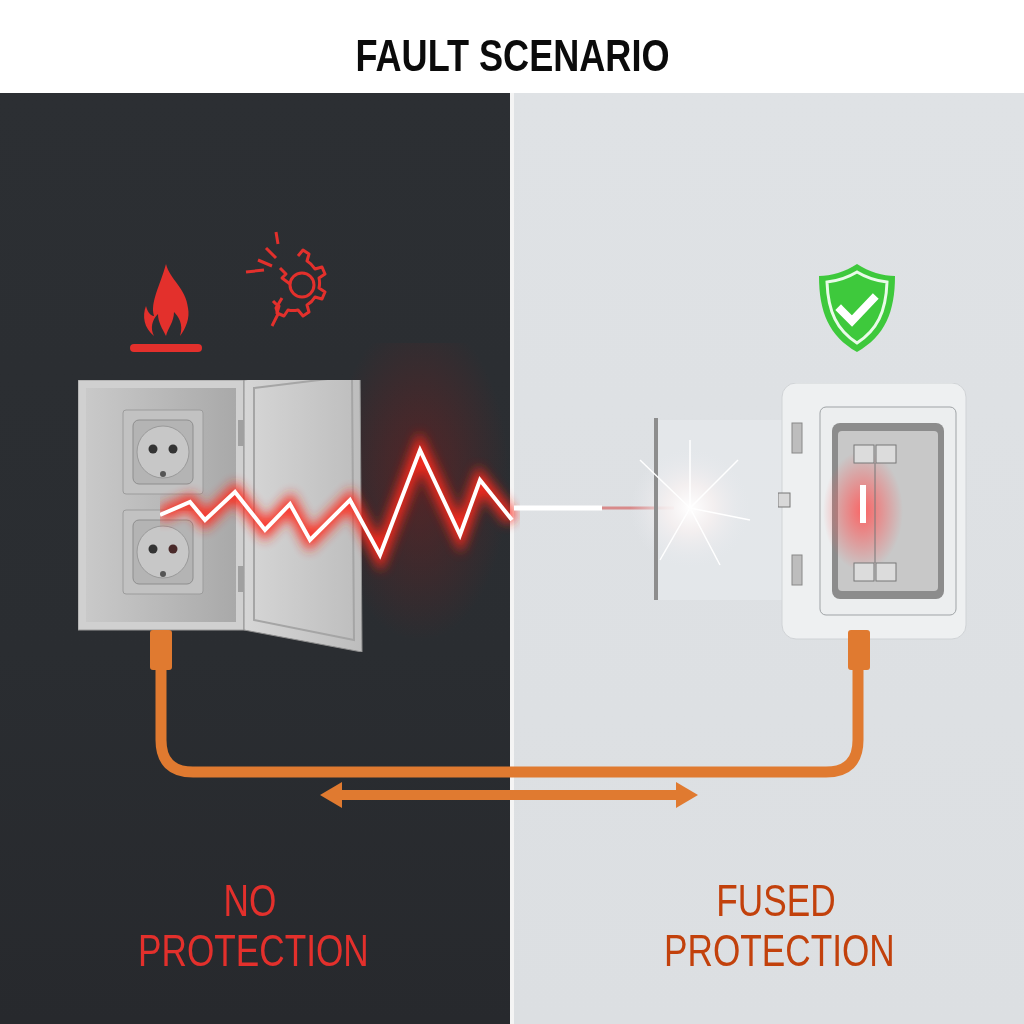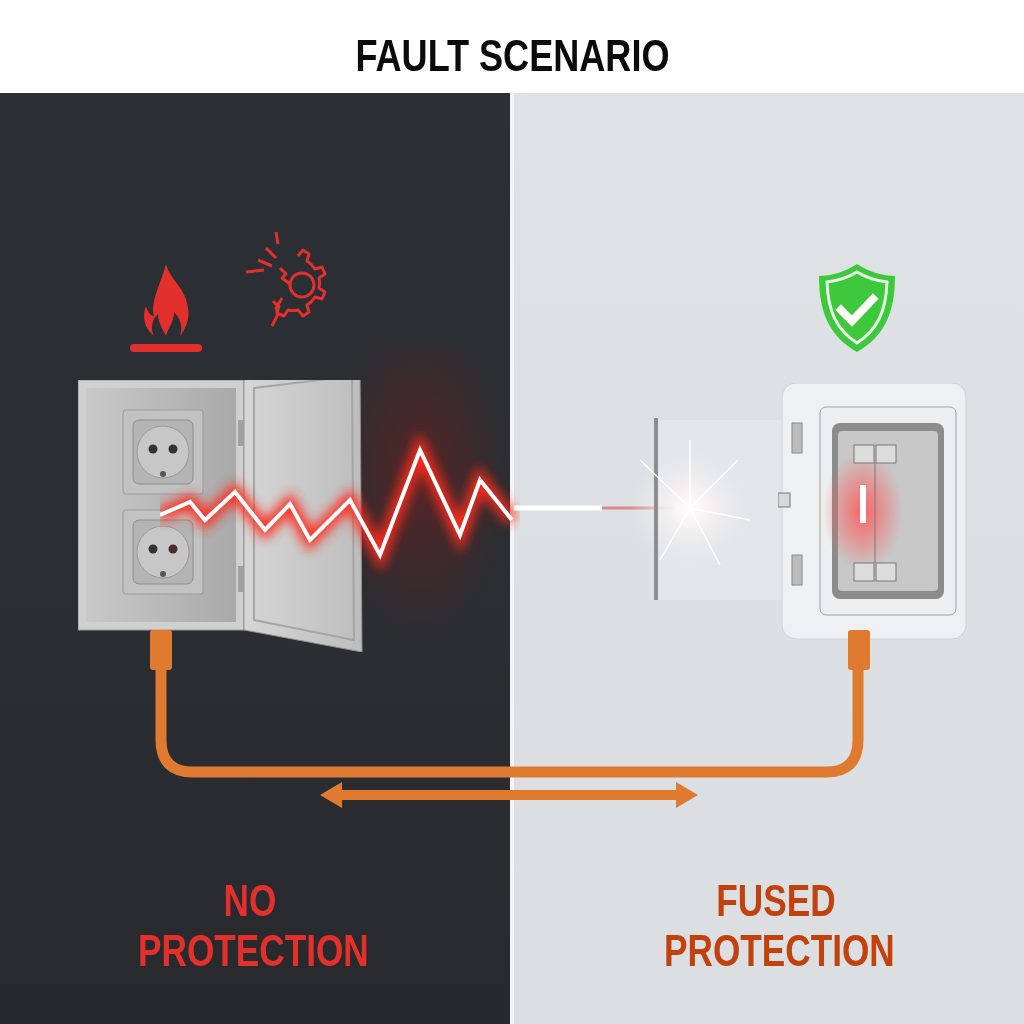--- a/index.html
+++ b/index.html
@@ -4,21 +4,21 @@
 <style>
   html,body{margin:0;padding:0;}
   body{width:1024px;height:1024px;position:relative;overflow:hidden;background:#ffffff;font-family:"Liberation Sans","DejaVu Sans",sans-serif;}
   .title{position:absolute;top:0;left:0;width:1024px;height:112px;display:flex;align-items:center;justify-content:center;}
   .title span{font-family:"Liberation Sans",sans-serif;font-weight:700;font-size:44px;color:#0b0b0b;letter-spacing:0px;transform:scaleX(0.82);display:inline-block;}
   .panel-left{position:absolute;left:0;top:93px;width:510px;height:931px;background:linear-gradient(180deg,#2c2f33 0%,#2a2d31 60%,#27292d 100%);}
   .panel-left::after{content:"";position:absolute;left:330px;top:250px;width:180px;height:300px;background:radial-gradient(ellipse at 50% 45%,rgba(120,30,30,0.55),rgba(60,20,20,0) 70%);}
   .divider{position:absolute;left:510px;top:93px;width:4px;height:931px;background:#f4f4f4;}
   .panel-right{position:absolute;left:514px;top:93px;width:510px;height:931px;background:linear-gradient(180deg,#dfe2e5 0%,#dcdfe2 100%);}
   .abs{position:absolute;}
-  .label{position:absolute;text-align:center;font-family:"Liberation Sans",sans-serif;font-weight:700;font-size:44px;line-height:50px;}
+  .label{position:absolute;text-align:center;font-family:"Liberation Sans",sans-serif;font-weight:400;font-size:44px;line-height:50px;}
   .label span{display:block;transform:scaleX(0.8);}
   svg{display:block;}
 </style>
 </head>
 <body>
 
 <div class="title">
   <span>FAULT SCENARIO</span>
 </div>
 

